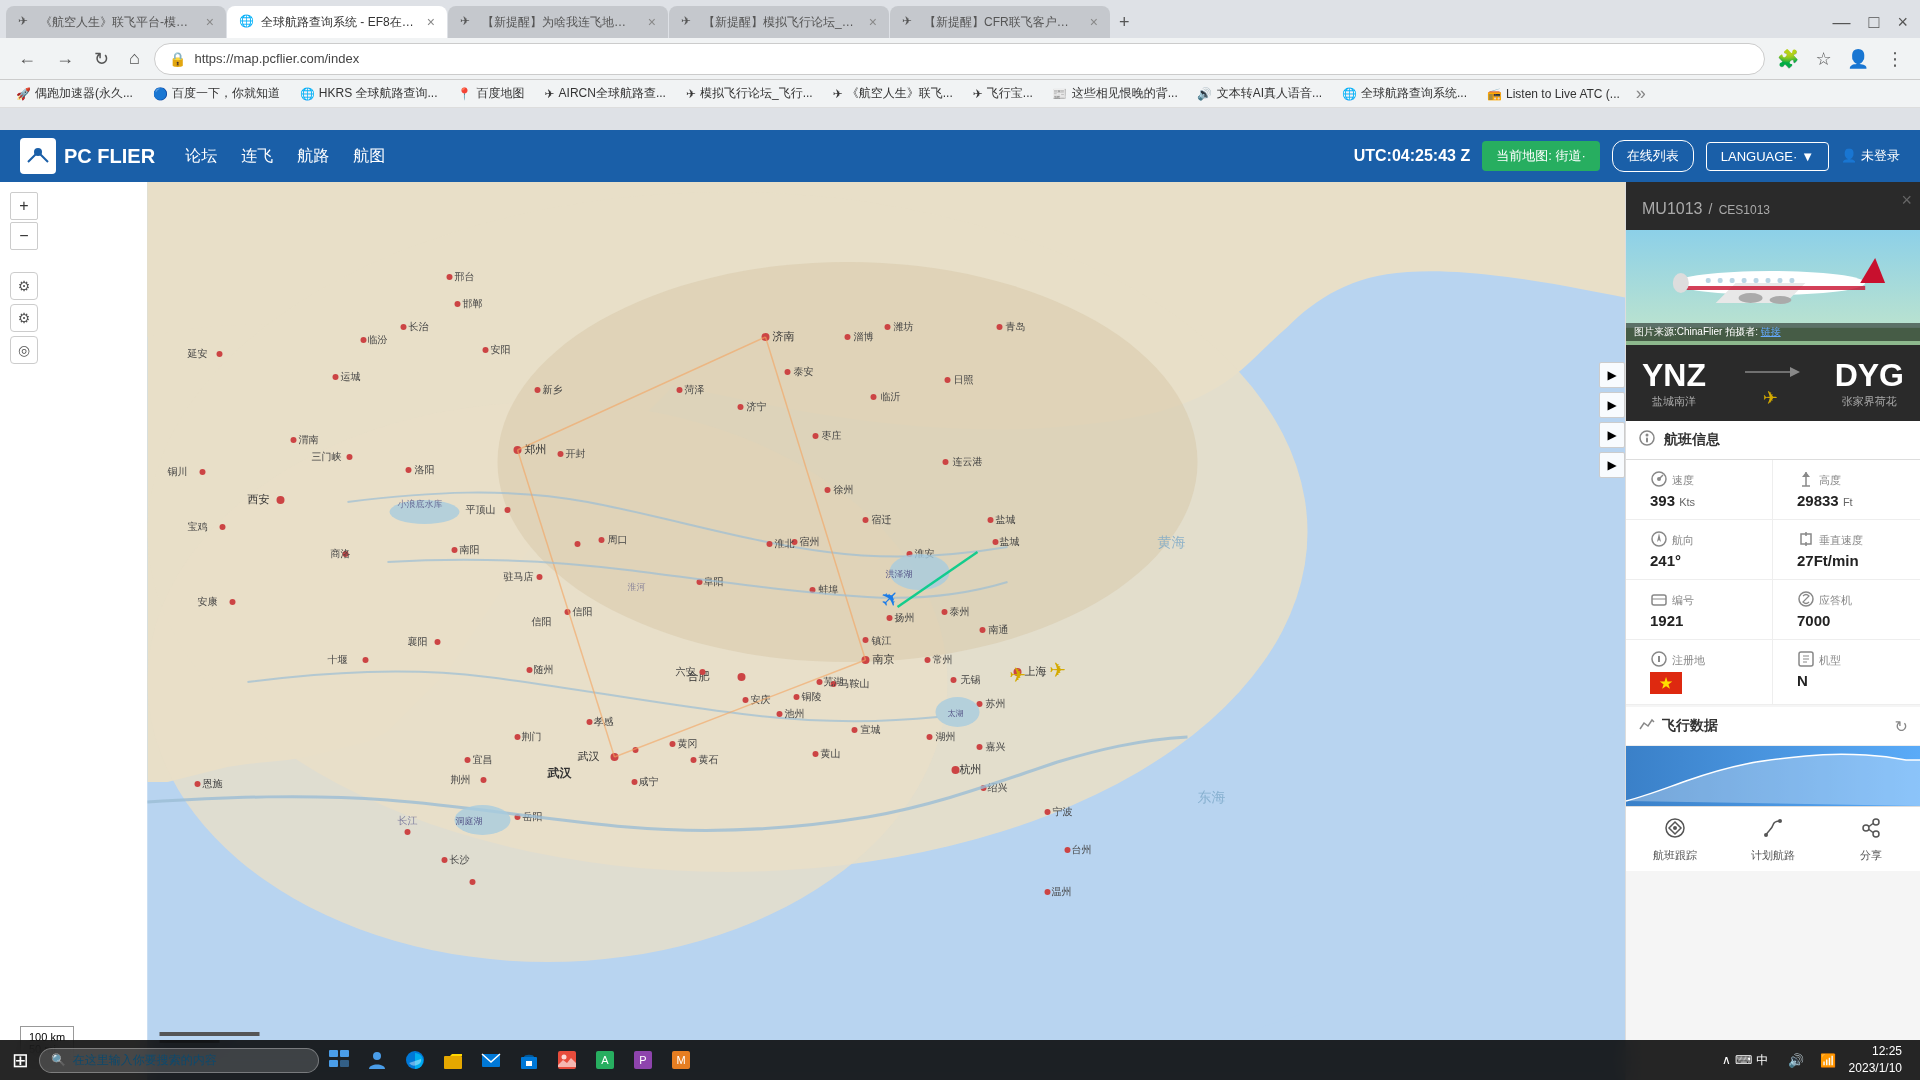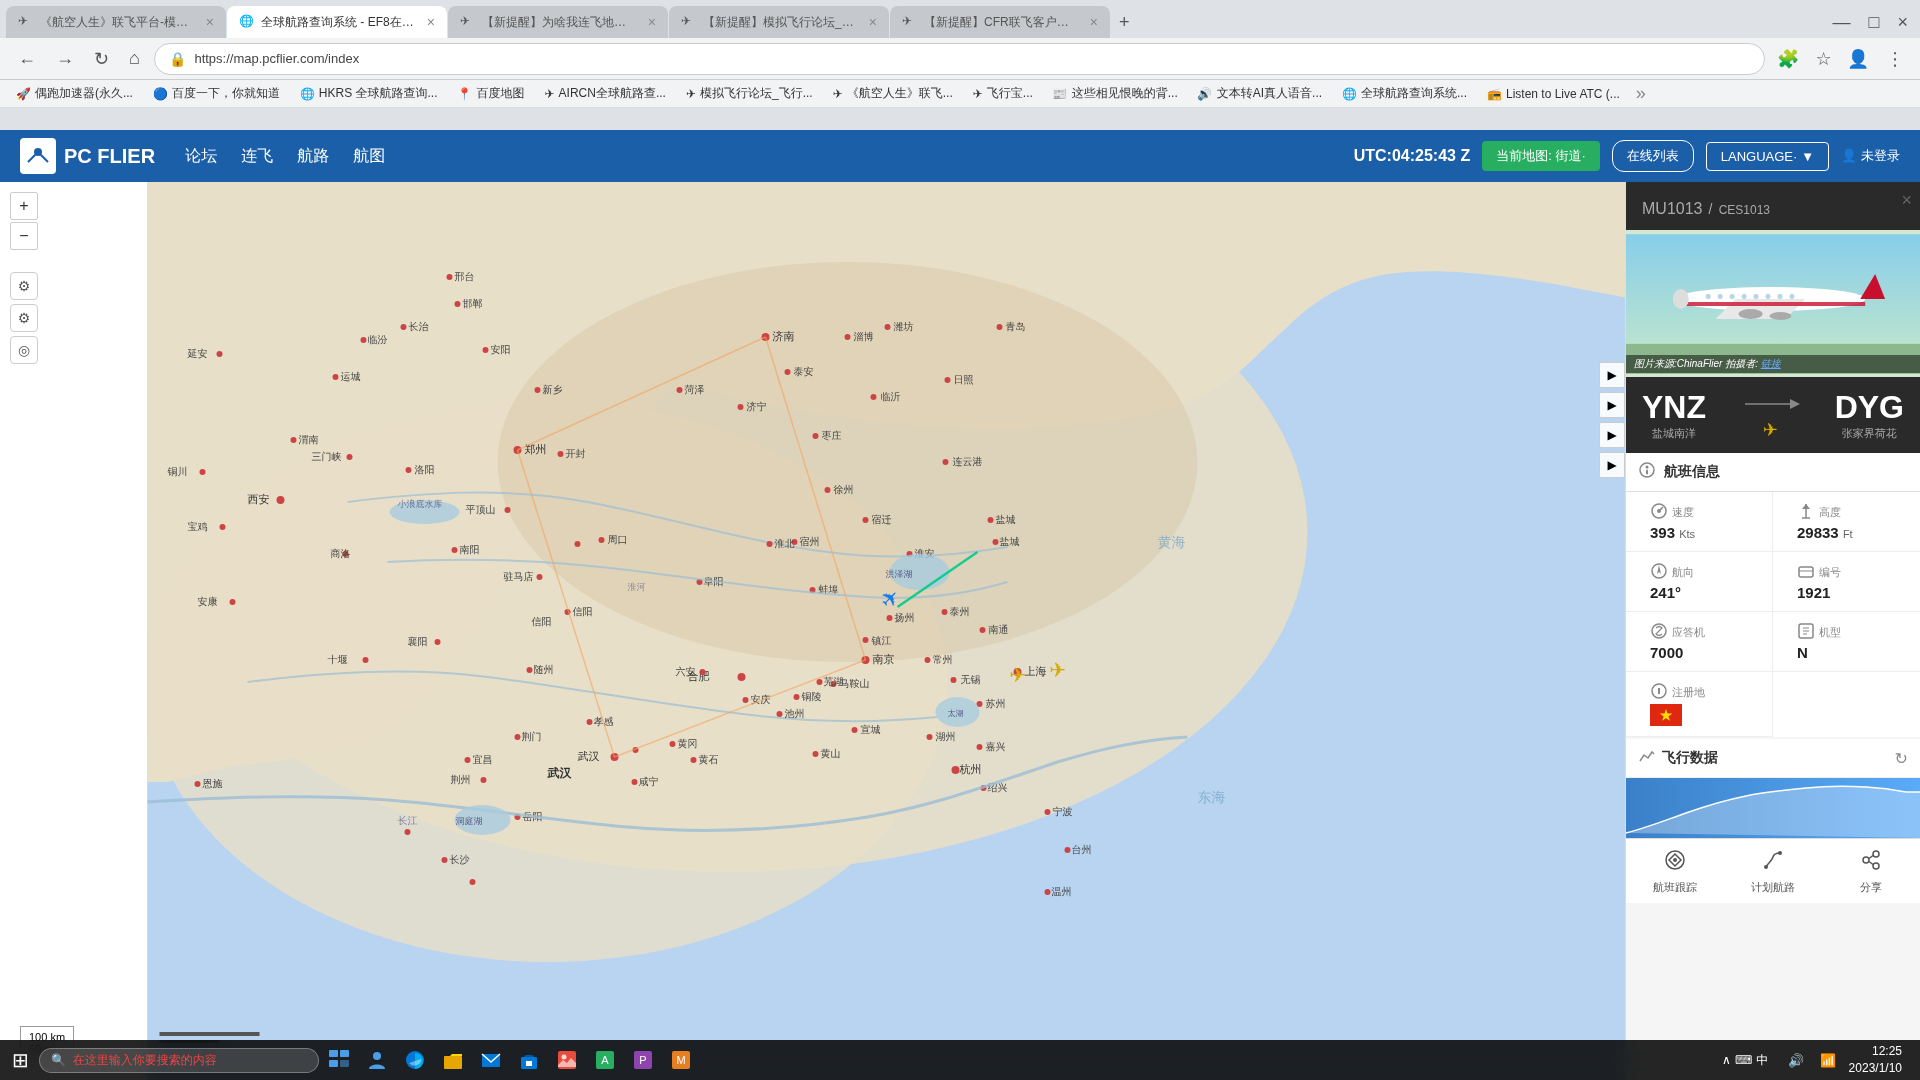--- a/index.html
+++ b/index.html
@@ -54,21 +54,21 @@
     
     .right-panel { position: absolute; top: 0; right: 0; width: 295px; height: 100%; background: #f5f5f5; border-left: 1px solid #ddd; overflow-y: auto; z-index: 200; }
     .panel-close { position: absolute; top: 8px; right: 8px; cursor: pointer; font-size: 18px; color: #666; z-index: 201; }
 
     
     .flight-header { background: #2a2a2a; color: #fff; padding: 12px 16px 10px; display: flex; align-items: center; justify-content: space-between; }
     .flight-id { font-size: 22px; font-weight: bold; }
     .flight-id span { color: #aaa; font-size: 16px; font-weight: normal; }
 
     
-    .aircraft-img-container { position: relative; background: #d4e8d0; height: 147px; overflow: hidden; display: flex; align-items: center; justify-content: center; font-style: italic; }
+    .aircraft-img-container { position: relative; background: #d4e8d0; height: 115px; overflow: hidden; display: flex; align-items: center; justify-content: center; }
     .img-credit { position: absolute; bottom: 4px; left: 0; right: 0; background: rgba(0,0,0,0.5); color: #fff; font-size: 10px; padding: 2px 8px; }
     .img-credit a { color: #6af; }
 
     
     .route-section { background: #2a2a2a; padding: 12px 16px; display: flex; align-items: center; justify-content: space-between; }
     .route-airport { text-align: center; }
     .route-code { color: #fff; font-size: 32px; font-weight: bold; }
     .route-name { color: #aaa; font-size: 11px; }
 
     
@@ -794,20 +794,33 @@
               <svg width="18" height="18" viewBox="0 0 18 18">
                   <circle cx="9" cy="9" r="7" fill="none" stroke="#888" stroke-width="1.5"></circle>
                   <polygon points="9,3 7,12 9,10 11,12" fill="#888"></polygon>
                 </svg>
             </span>
             <span>航向</span>
           </div>
           <div class="info-value">241°</div>
         </div>
 
+        <div class="info-cell">
+          <div class="info-label">
+            <span>
+              <svg width="18" height="18" viewBox="0 0 18 18">
+                  <rect x="4" y="4" width="10" height="10" fill="none" stroke="#888" stroke-width="1.5"></rect>
+                  <line x1="9" y1="2" x2="9" y2="6" stroke="#888" stroke-width="1.5"></line>
+                  <line x1="9" y1="12" x2="9" y2="16" stroke="#888" stroke-width="1.5"></line>
+                </svg>
+            </span>
+            <span>垂直速度</span>
+          </div>
+          <div class="info-value">27Ft/min</div>
+        </div>
 
         <div class="info-cell">
           <div class="info-label">
             <span>
               <svg width="18" height="18" viewBox="0 0 18 18">
                   <rect x="2" y="5" width="14" height="10" rx="2" fill="none" stroke="#888" stroke-width="1.5"></rect>
                   <line x1="2" y1="9" x2="16" y2="9" stroke="#888" stroke-width="1"></line>
                 </svg>
             </span>
             <span>编号</span>
@@ -819,50 +832,50 @@
           <div class="info-label">
             <span>
               <svg width="18" height="18" viewBox="0 0 18 18">
                   <circle cx="9" cy="9" r="7" fill="none" stroke="#888" stroke-width="1.5"></circle>
                   <path d="M6,6 Q9,3 12,6 Q9,9 6,12 Q9,15 12,12" stroke="#888" stroke-width="1.2" fill="none"></path>
                 </svg>
             </span>
             <span>应答机</span>
           </div>
           <div class="info-value">7000</div>
+        </div>
+
+        <div class="info-cell">
+          <div class="info-label">
+            <span>
+              <svg width="18" height="18" viewBox="0 0 18 18">
+                  <circle cx="9" cy="9" r="7" fill="none" stroke="#888" stroke-width="1.5"></circle>
+                  <line x1="9" y1="6" x2="9" y2="12" stroke="#888" stroke-width="2"></line>
+                </svg>
+            </span>
+            <span>注册地</span>
+          </div>
+          <div class="info-value">
+            <div class="flag-icon"></div>
+          </div>
         </div>
 
         <div class="info-cell">
           <div class="info-label">
             <span>
               <svg width="18" height="18" viewBox="0 0 18 18">
                   <rect x="2" y="2" width="14" height="14" rx="2" fill="none" stroke="#888" stroke-width="1.5"></rect>
                   <line x1="6" y1="6" x2="12" y2="6" stroke="#888" stroke-width="1"></line>
                   <line x1="6" y1="9" x2="12" y2="9" stroke="#888" stroke-width="1"></line>
                   <line x1="6" y1="12" x2="10" y2="12" stroke="#888" stroke-width="1"></line>
                 </svg>
             </span>
             <span>机型</span>
           </div>
           <div class="info-value">N</div>
-        </div>
-
-        <div class="info-cell">
-          <div class="info-label">
-            <span>
-              <svg width="18" height="18" viewBox="0 0 18 18">
-                  <circle cx="9" cy="9" r="7" fill="none" stroke="#888" stroke-width="1.5"></circle>
-                  <line x1="9" y1="6" x2="9" y2="12" stroke="#888" stroke-width="2"></line>
-                </svg>
-            </span>
-            <span>注册地</span>
-          </div>
-          <div class="info-value">
-            <div class="flag-icon"></div>
-          </div>
         </div>
       </div>
 
       <div class="flight-data-section">
         <div class="flight-data-header">
           <span>
             <svg width="18" height="18" viewBox="0 0 18 18">
                 <polyline points="2,14 6,8 10,11 14,5 16,7" fill="none" stroke="#888" stroke-width="1.5"></polyline>
               </svg>
           </span>
@@ -922,21 +935,21 @@
     </div>
 
   </div>
 
 </div>
 
 <div class="taskbar">
   <button class="taskbar-start">⊞</button>
   <div class="taskbar-search">
     <span>🔍</span>
-    <span style="color:#ef4444;">在这里输入你要搜索的内容</span>
+    <span style="color:#0c4a6e;">在这里输入你要搜索的内容</span>
   </div>
 
   <div class="taskbar-icon">
     <svg width="22" height="22" viewBox="0 0 22 22">
       <rect x="1" y="1" width="9" height="7" rx="1" fill="#4a9de8"></rect>
       <rect x="12" y="1" width="9" height="7" rx="1" fill="#4a9de8"></rect>
       <rect x="1" y="11" width="9" height="7" rx="1" fill="#4a9de8"></rect>
       <rect x="12" y="11" width="9" height="7" rx="1" fill="#4a9de8" opacity="0.5"></rect>
     </svg>
   </div>

